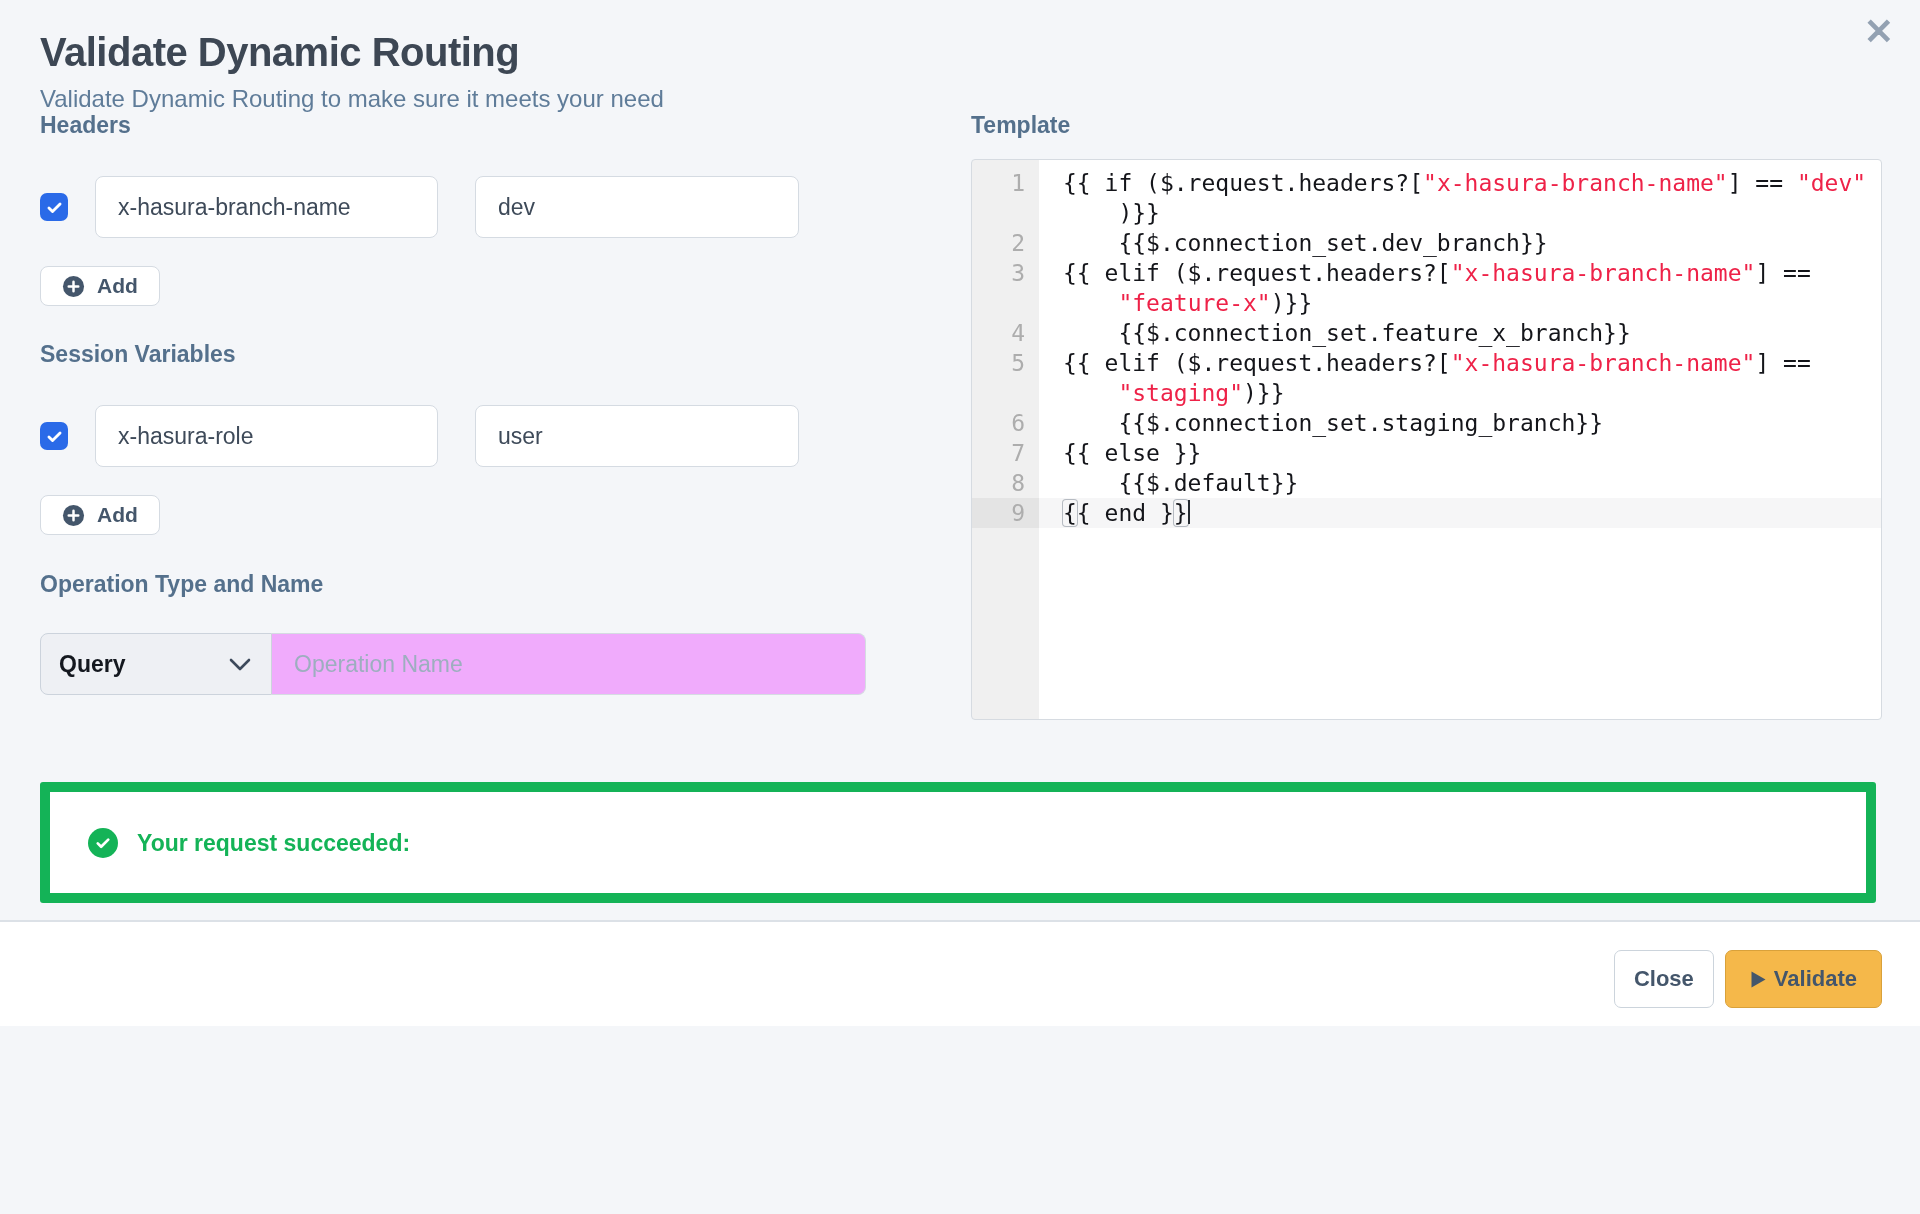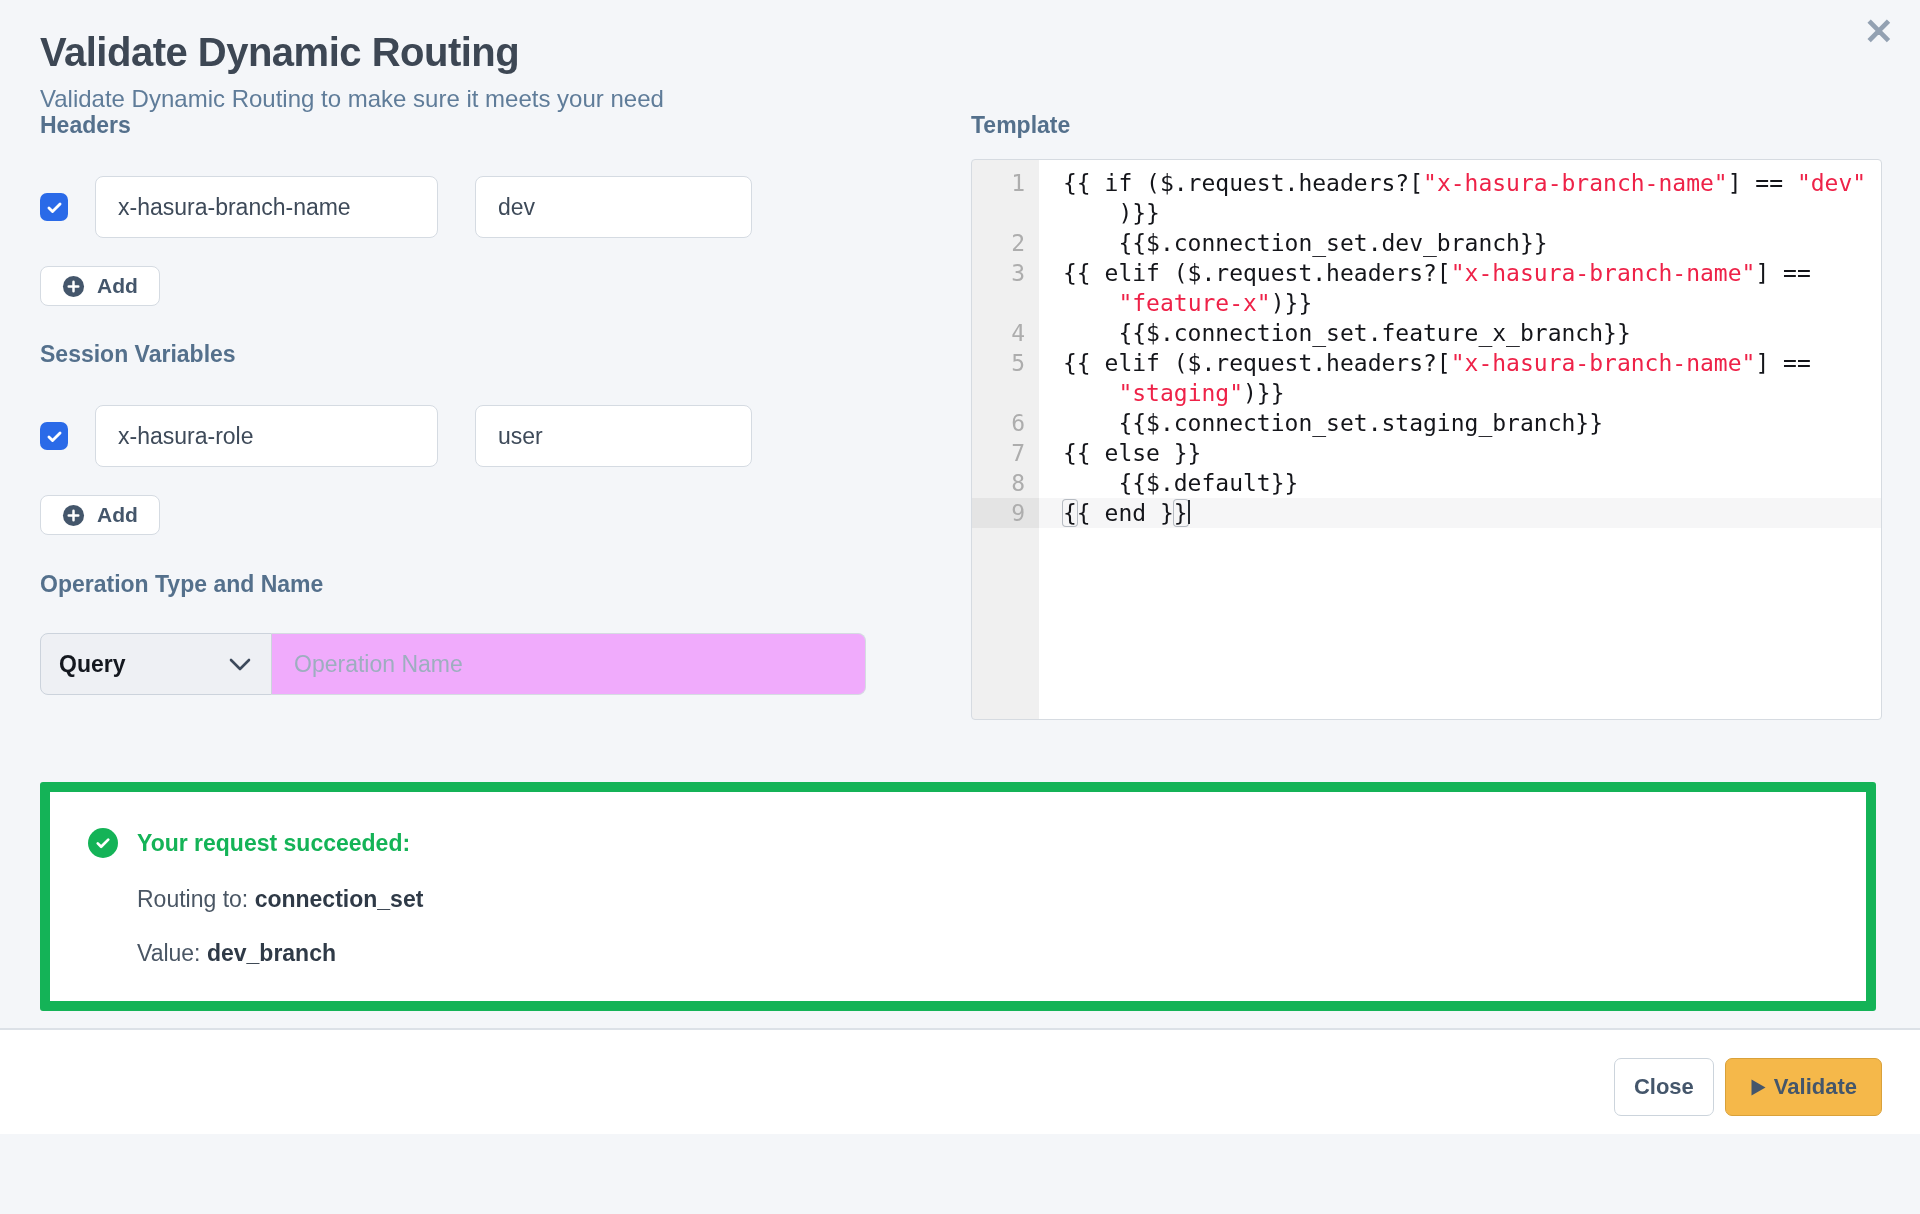--- a/index.html
+++ b/index.html
@@ -42,21 +42,21 @@
     width:28px;height:28px;border-radius:7px;background:var(--blue);
     margin-right:27px;flex:none;display:flex;align-items:center;justify-content:center;
     cursor:pointer;
   }
   .text-input{
     height:62px;border:1px solid var(--input-border);border-radius:8px;
     background:#fff;font-size:23px;color:var(--input-text);padding:11px 22px;
     font-family:"Liberation Sans",sans-serif;outline:none;
   }
   .key-input{width:343px;}
-  .value-input{width:277px;margin-left:37px;}
+  .value-input{width:324px;margin-left:37px;}
 
   .add-btn{
     margin-top:28px;height:40px;padding:0 21px;
     display:inline-flex;align-items:center;gap:12px;
     background:#fff;border:1px solid var(--input-border);border-radius:8px;
     font-size:21px;font-weight:bold;color:var(--navy);cursor:pointer;
     font-family:"Liberation Sans",sans-serif;
   }
   .sv-section{margin-top:36px;}
   .op-section{margin-top:37px;}
@@ -240,24 +240,20 @@
 
   <div class="result-box">
     <div class="result-title-row">
       <span class="check-icon">
         <svg width="18" height="18" viewBox="0 0 24 24">
             <path d="M5 12.5l4.5 4.5L19 7.5" stroke="#fff" stroke-width="3.6" fill="none" stroke-linecap="round" stroke-linejoin="round"></path>
           </svg>
       </span>
       <span class="result-title">Your request succeeded:</span>
     </div>
-    <div id="result-lines">
-        <div class="result-line"><span>Routing to: </span><b>connection_set</b></div>
-        <div class="result-line"><span>Value: </span><b>dev_branch</b></div>
-      </div>
   </div>
 
   <div class="footer">
     <button class="btn btn-close">Close</button>
     <button class="btn btn-validate">
       <svg width="17" height="19" viewBox="0 0 17 19">
           <path d="M1.5 1.5v16l14-8z" fill="#44566b"></path>
         </svg>
       <span>Validate</span>
     </button>

